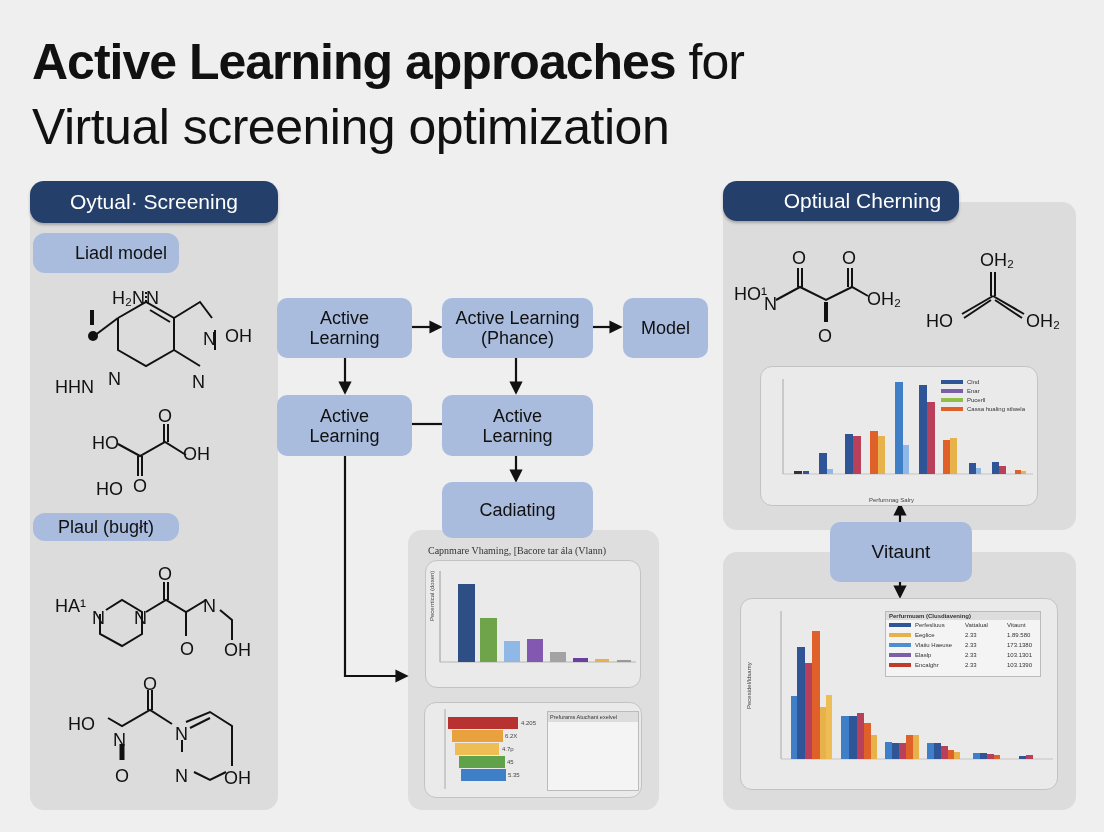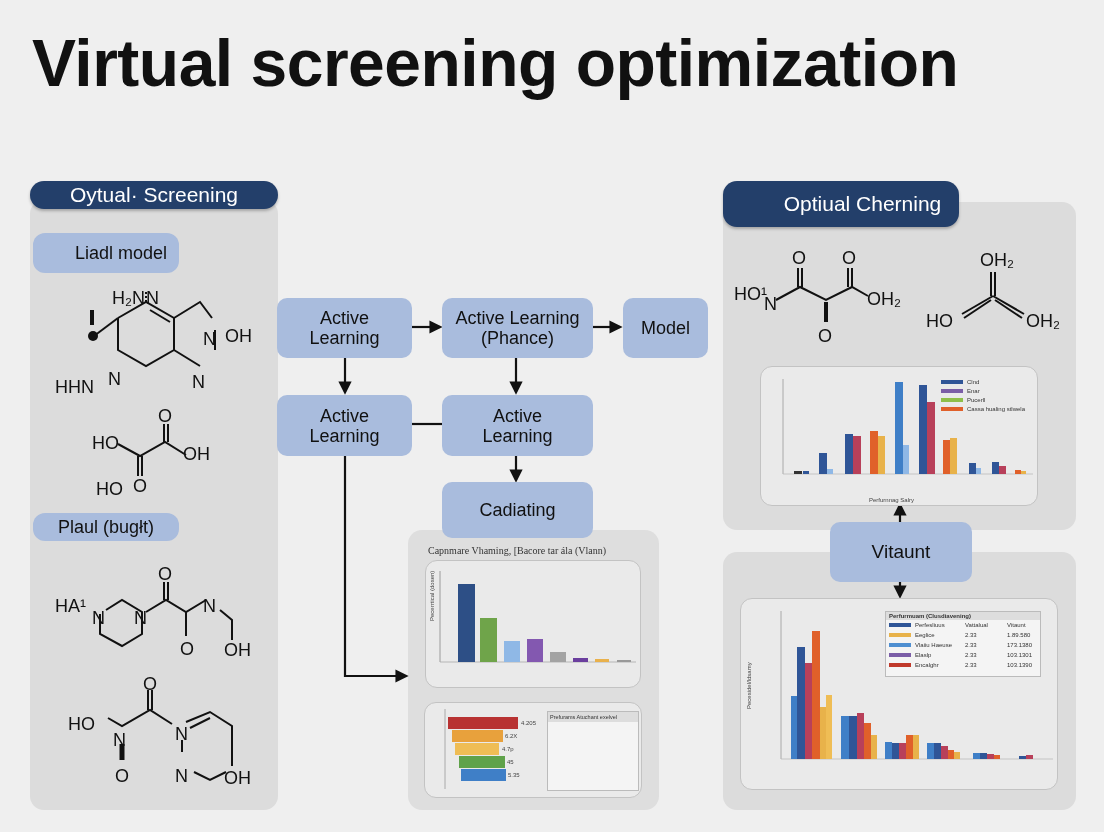--- a/index.html
+++ b/index.html
@@ -7,21 +7,21 @@
   body {
     background: #efefef;
     font-family: "Liberation Sans", "DejaVu Sans", sans-serif;
     color: #111;
     position: relative;
   }
   .title-block { position: absolute; left: 32px; top: 30px; }
   .title-line1 { font-size: 50px; line-height: 64px; letter-spacing: -1px; }
   .title-line1 .bold { font-weight: 700; }
   .title-line1 .light { font-weight: 400; }
-  .title-line2 { font-size: 66px; line-height: 66px; font-weight: 700; letter-spacing: -0.5px; text-align: right; }
+  .title-line2 { font-size: 50px; line-height: 66px; font-weight: 400; letter-spacing: -0.5px; }
 
   .panel {
     position: absolute; background: #dcdcdc; border-radius: 14px;
   }
   .panel-header {
     position: absolute; background: #233f6a; color: #fff;
     border-radius: 14px; font-size: 21px; display: flex;
     align-items: center; justify-content: center;
     box-shadow: 0 2px 3px rgba(0,0,0,0.25);
   }
@@ -47,30 +47,33 @@
     position: absolute; background: #f4f4f4; border: 1px solid #bbb;
     font-size: 7px; color: #333;
   }
   .legend-row { display: flex; align-items: center; height: 13px; }
   .swatch { display: inline-block; width: 22px; height: 4px; margin-right: 4px; }
 </style>
 </head>
 <body>
 
 <div class="title-block">
+  <div class="title-line1">
+    <span class="bold">Active Learning approaches</span><span class="light"> for</span>
+  </div>
   <div class="title-line2">Virtual screening optimization</div>
 </div>
 
 <div class="panel" style="left:30px; top:200px; width:248px; height:610px;"></div>
-<div class="panel-header" style="left:30px; top:181px; width:248px; height:28px;">Oytual· Screening</div>
+<div class="panel-header" style="left:30px; top:181px; width:248px; height:42px;">Oytual· Screening</div>
 <div class="pill" style="left:33px; top:233px; width:146px; height:40px;padding-left:30px;">Liadl model</div>
 <div class="pill" style="left:33px; top:513px; width:146px; height:28px;">Plaul (bugłt)</div>
 
 <div class="panel" style="left:723px; top:202px; width:353px; height:328px;"></div>
-<div class="panel-header" style="left:723px; top:181px; width:236px; height:46px;padding-left:43px;">Optiual Cherning</div>
+<div class="panel-header" style="left:723px; top:181px; width:236px; height:40px;padding-left:43px;">Optiual Cherning</div>
 <div class="panel" style="left:723px; top:552px; width:353px; height:258px;"></div>
 
 <div class="panel" style="left:408px; top:530px; width:251px; height:280px; background:#dedede;"></div>
 
 <svg class="svg-layer" width="1104" height="832">
   <defs>
     <marker id="arr" viewBox="0 0 10 10" refX="8" refY="5" markerWidth="6" markerHeight="6" orient="auto-start-reverse">
       <path d="M0,0 L10,5 L0,10 z" fill="#111"></path>
     </marker>
   </defs>

